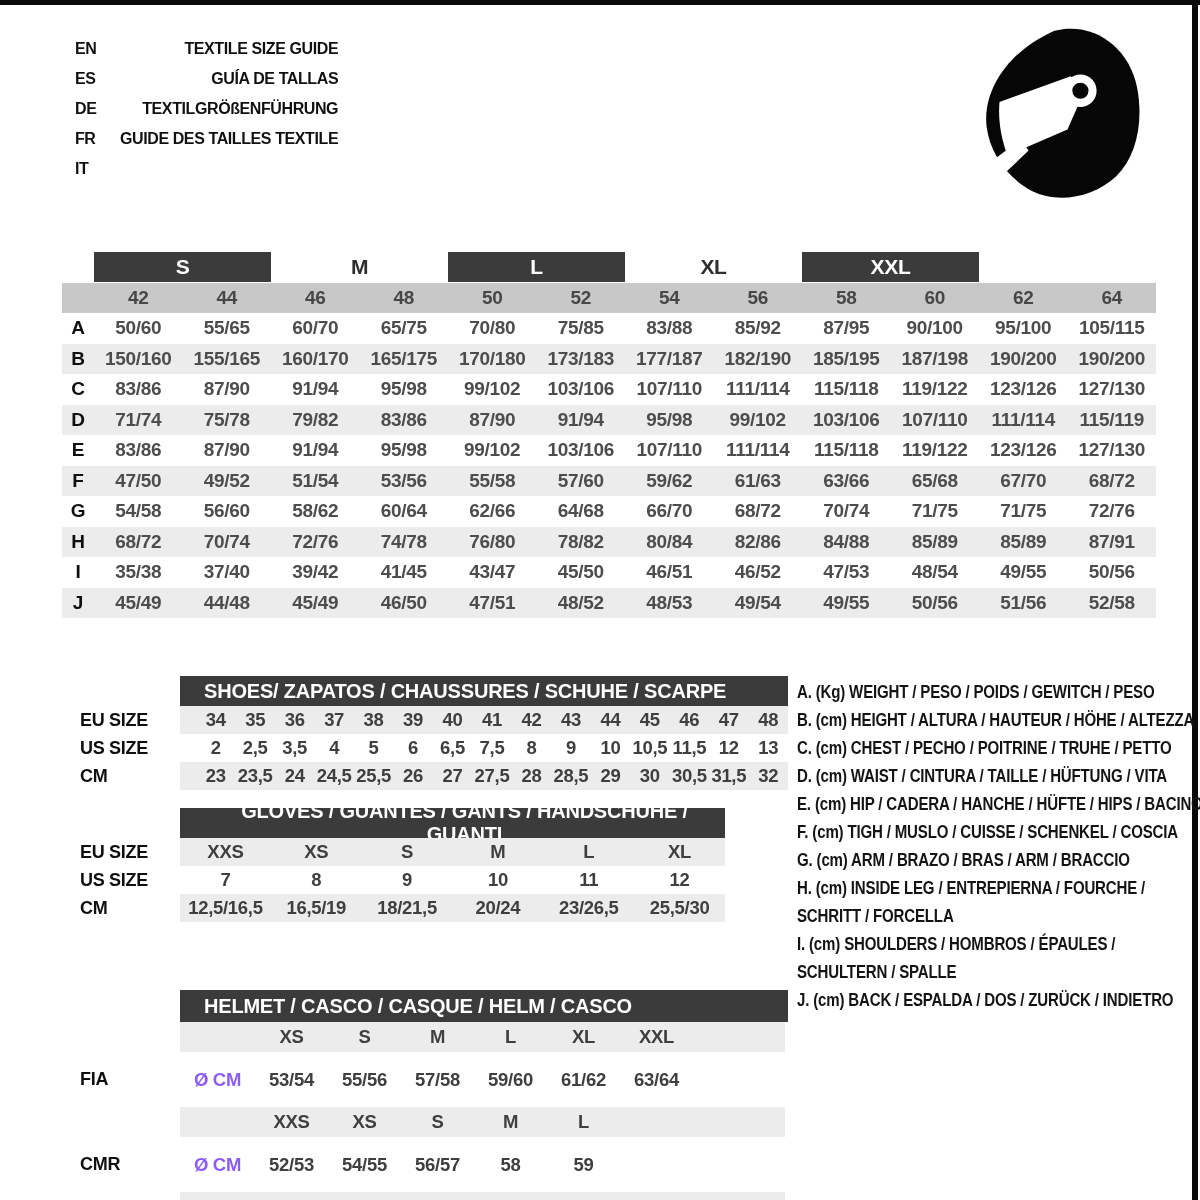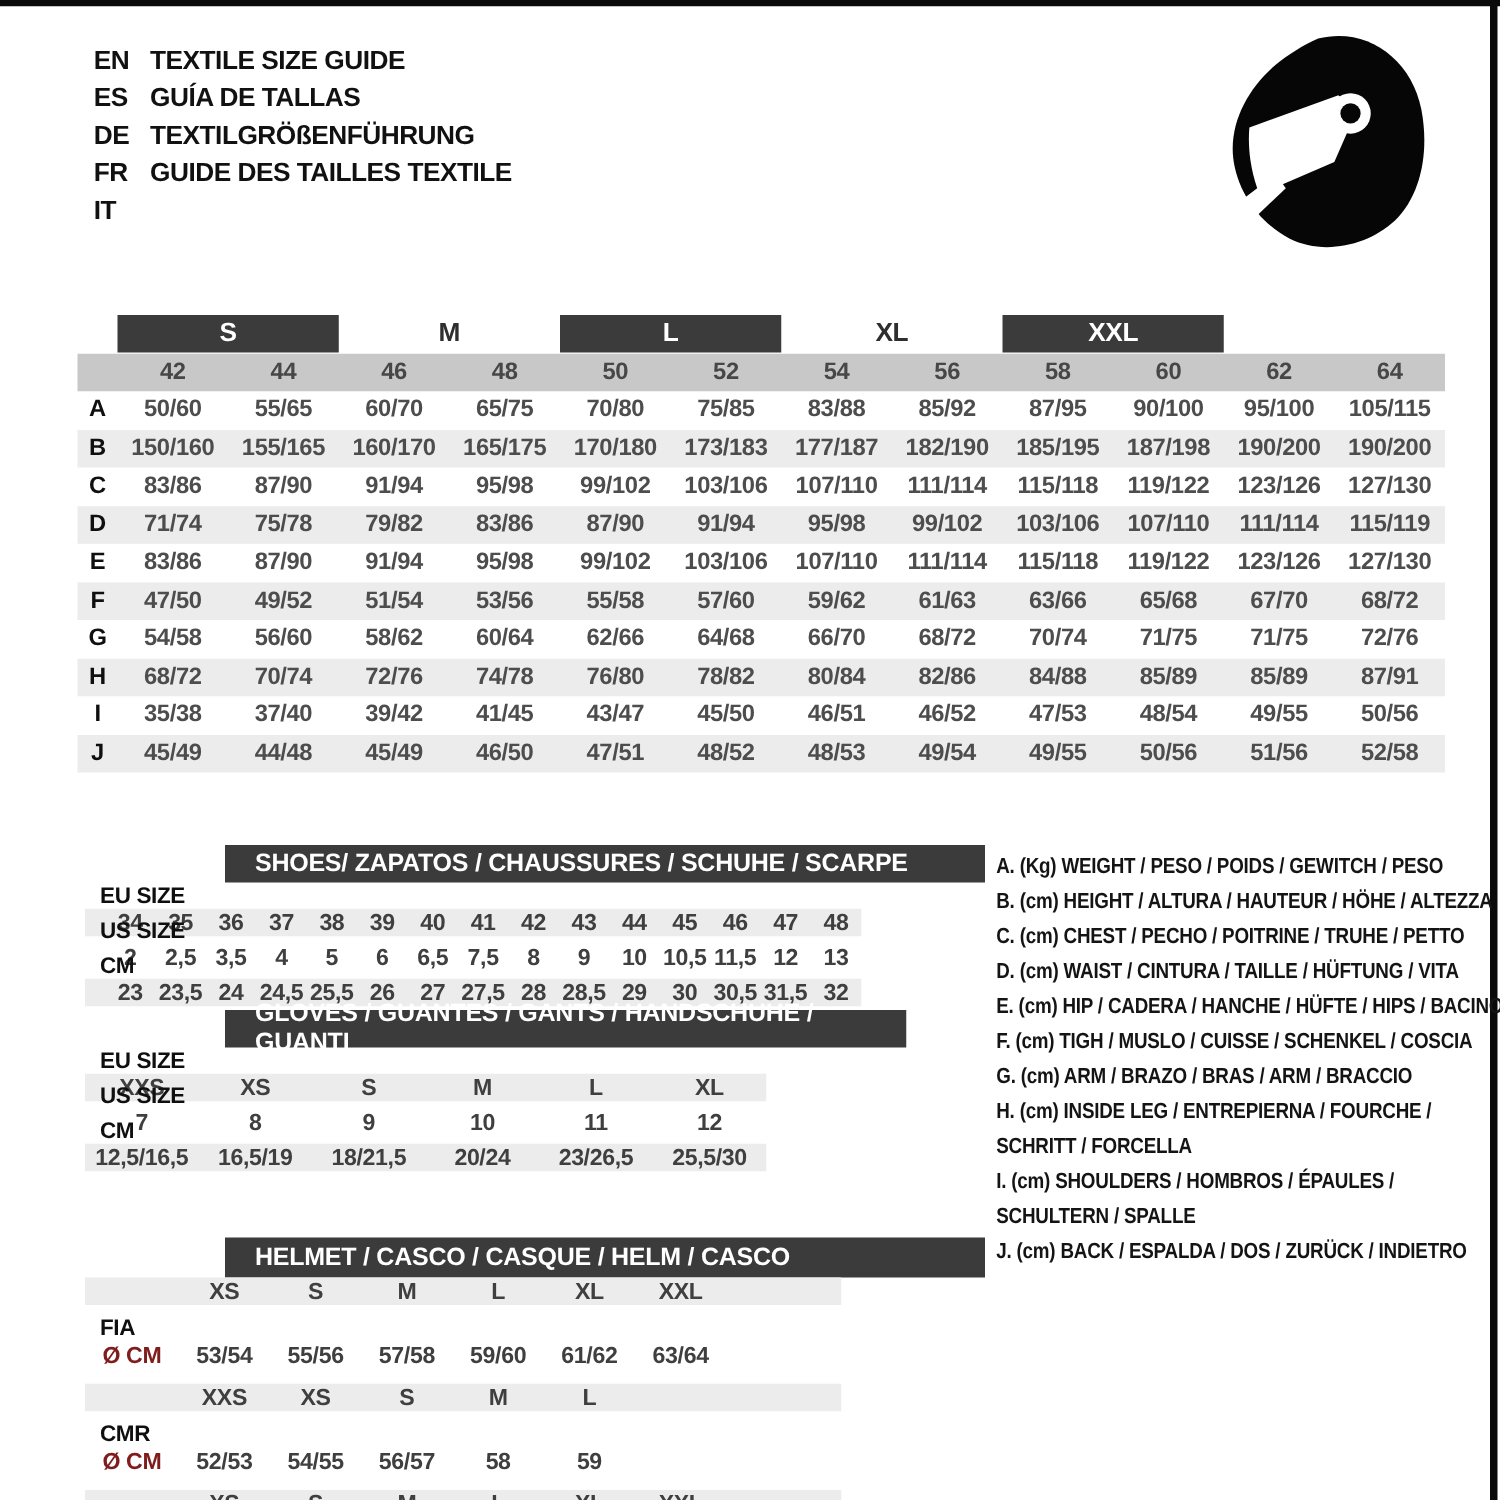--- a/index.html
+++ b/index.html
@@ -6,21 +6,21 @@
   body{
     width:1200px;height:1200px;background:#ffffff;position:relative;overflow:hidden;
     font-family:"Liberation Sans",sans-serif;font-weight:bold;color:#161616;
   }
   .page{position:absolute;inset:0;background:#fff;}
   .border-top{position:absolute;left:0;top:0;width:1200px;height:5px;background:#0a0a0a;}
   .border-right{position:absolute;left:1192px;top:0;width:6px;height:1200px;background:#0a0a0a;}
 
   
   .langs{position:absolute;left:75px;top:34px;}
-  .lang{display:flex;align-items:center;height:30px;font-size:21px;letter-spacing:-0.4px;color:#111;}
+  .lang{display:flex;align-items:center;height:30px;font-size:16px;letter-spacing:-0.4px;color:#111;justify-content:space-between;}
   .lang .code{width:45px;flex:none;}
 
   .helmet-wrap{position:absolute;left:980px;top:26px;width:162px;height:178px;}
 
   
   .main-table{position:absolute;left:62px;top:252px;width:1094px;font-size:19px;letter-spacing:-0.3px;}
   .grid13{display:grid;grid-template-columns:32px repeat(12,1fr);}
   .size-header{height:30px;}
   .size-group{display:flex;align-items:center;justify-content:center;font-size:21px;}
   .size-group.dark{background:#3b3b3b;color:#fff;}
@@ -28,30 +28,30 @@
   .size-cols{height:30px;background:#c8c8c8;color:#474747;margin-top:1px;}
   .cell{display:flex;align-items:center;justify-content:center;}
   .size-row{height:30.5px;color:#4d4d4d;}
   .size-row.stripe{background:#ececec;}
   .row-label{color:#0f0f0f;}
 
   
   .sec{position:absolute;left:68px;width:720px;}
   .sec-title{margin-left:112px;height:30px;background:#3b3b3b;color:#fff;display:flex;align-items:center;
     padding-left:24px;font-size:20px;letter-spacing:-0.2px;box-sizing:border-box;}
-  .lrow{display:flex;height:28px;font-size:18.5px;letter-spacing:-0.3px;flex-direction:column;}
+  .lrow{display:flex;height:28px;font-size:18.5px;letter-spacing:-0.3px;}
   .lrow .lbl{width:112px;flex:none;display:flex;align-items:center;padding-left:12px;box-sizing:border-box;color:#0f0f0f;font-size:18px;}
   .vals{display:grid;color:#3f3f3f;}
   .band15{width:605px;grid-template-columns:repeat(15,1fr);padding-left:16px;}
   .band6{width:545px;grid-template-columns:repeat(6,1fr);}
   .bandH{width:605px;grid-template-columns:75px repeat(6,73px) 1fr;}
   .stripe-bg{background:#ececec;}
   .hrow-sizes{height:30px;}
   .hrow-vals{height:55px;}
-  .unit-cell{display:flex;align-items:center;justify-content:center;color:#7f1d1d;}
+  .unit-cell{display:flex;align-items:center;justify-content:center;color:#8b5cf6;}
 
   
   .legend{position:absolute;left:797px;top:678px;width:430px;font-size:17.5px;line-height:28px;
     color:#141414;letter-spacing:-0.2px;transform:scaleX(0.86);transform-origin:left top;}
   .legend-line{white-space:nowrap;}
 </style>
 </head>
 <body>
 
 <div class="page">
@@ -328,21 +328,21 @@
             <div class="cell">29</div>
             <div class="cell">30</div>
             <div class="cell">30,5</div>
             <div class="cell">31,5</div>
             <div class="cell">32</div>
           </div>
         </div>
       </div>
   </div>
 
-  <div class="sec" id="gloves-sec" style="top:808px;">
+  <div class="sec" id="gloves-sec" style="top:808px;text-align:center;">
     <div class="sec-title" style="width:545px;margin-left:112px;box-sizing:border-box;">GLOVES / GUANTES / GANTS / HANDSCHUHE / GUANTI</div>
     <div id="gloves-rows">
         <div class="lrow">
           <div class="lbl">EU SIZE</div>
           <div class="vals band6 stripe-bg">
             <div class="cell">XXS</div>
             <div class="cell">XS</div>
             <div class="cell">S</div>
             <div class="cell">M</div>
             <div class="cell">L</div>

